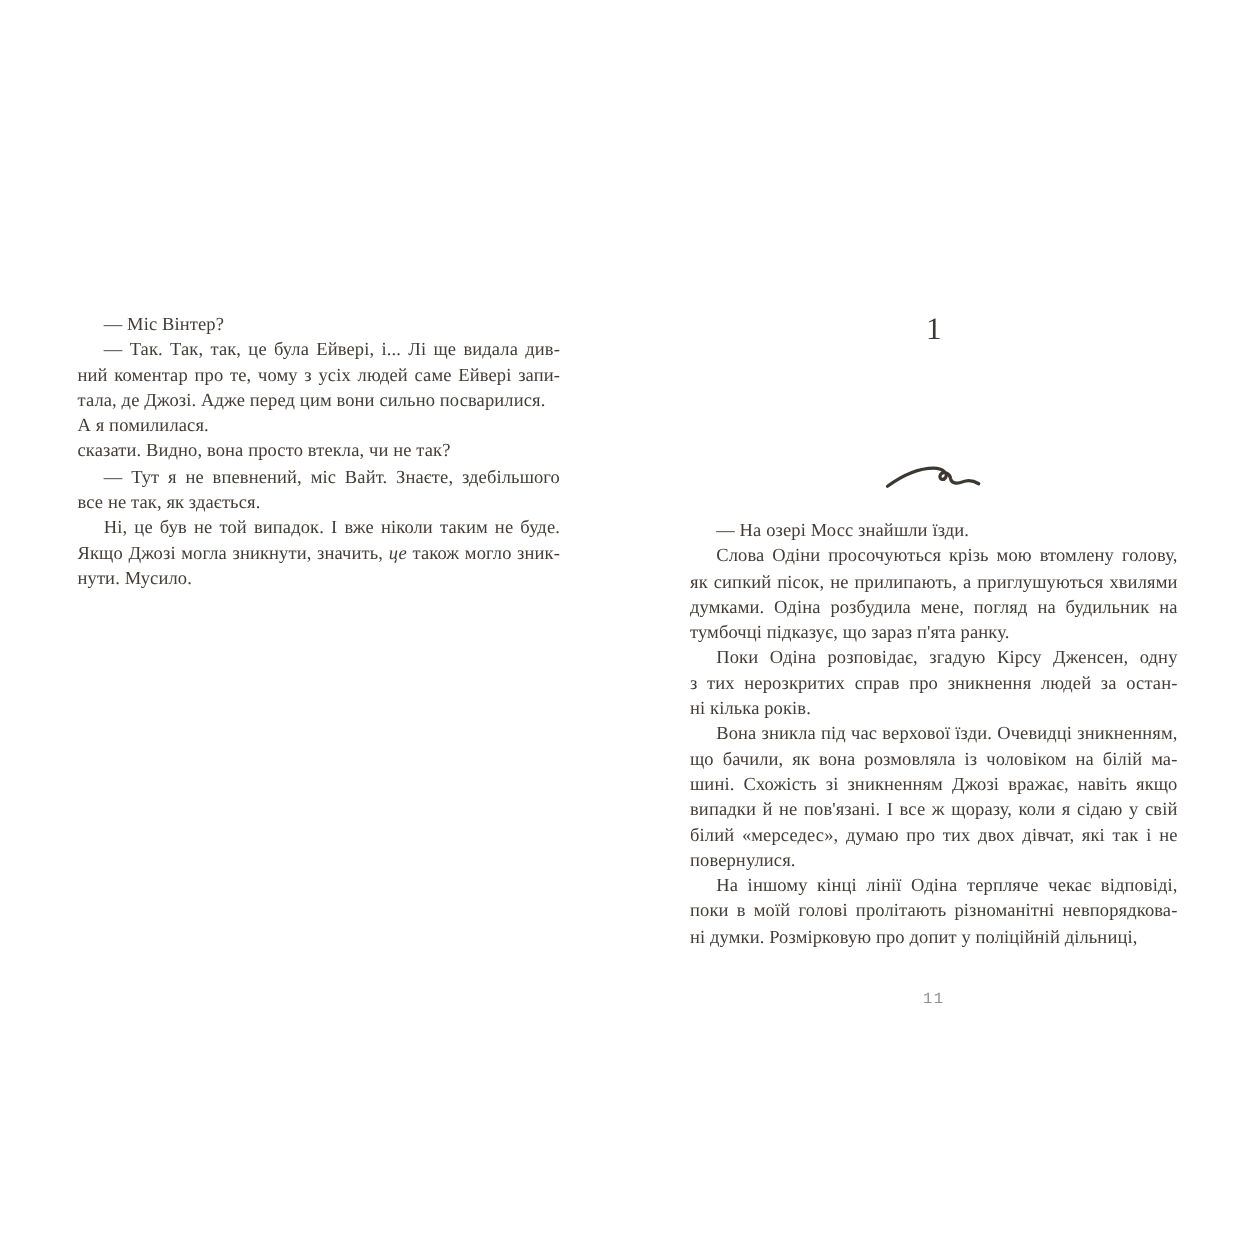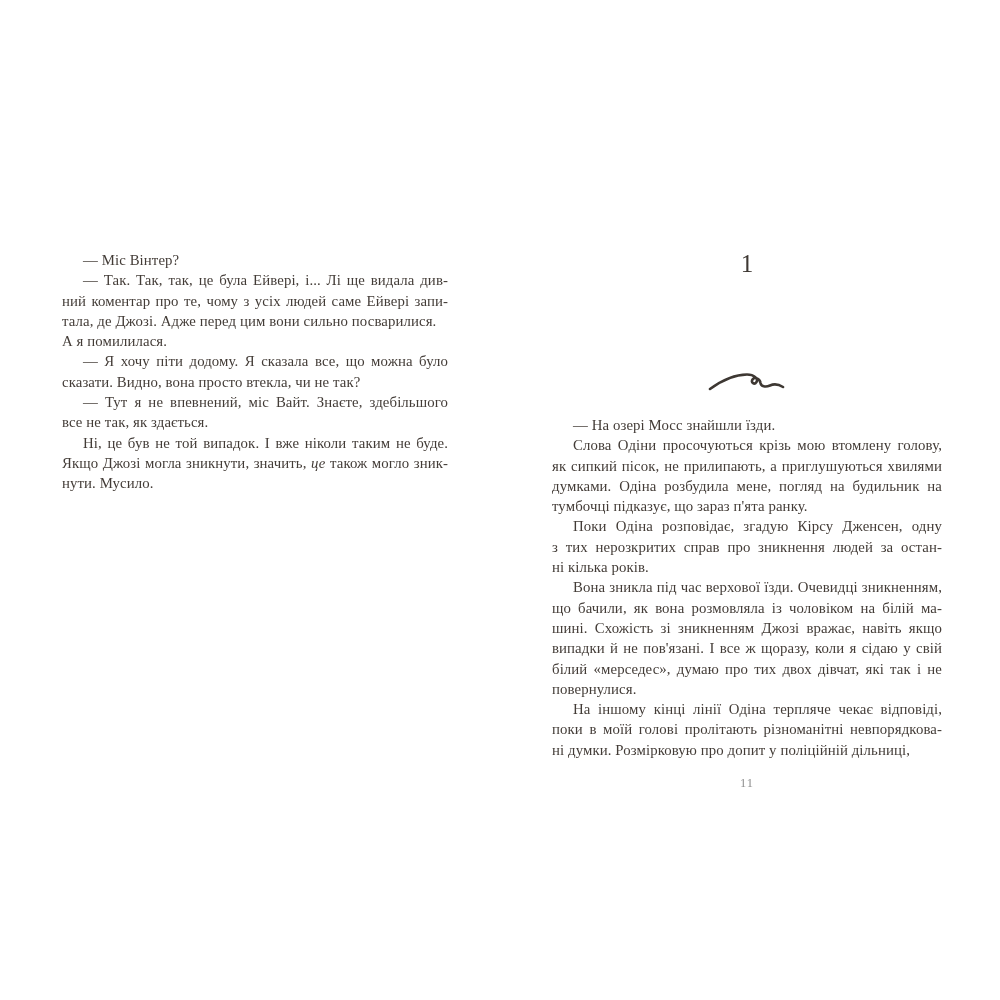--- a/index.html
+++ b/index.html
@@ -66,40 +66,40 @@
     top: 370px;
     width: 390px;
     text-align: center;
   }
   .chapter-ornament svg {
     display: inline-block;
   }
   .page-number {
     position: absolute;
     left: 552px;
-    top: 776px;
+    top: 792px;
     width: 390px;
     text-align: center;
     font-size: 12.5px;
     letter-spacing: 1px;
     color: #8f8f8f;
+    font-family: Liberation Mono, monospace;
   }
 </style>
 </head>
 <body>
 
 <div class="book-spread">
 
   <div class="textblock page-left-text">
       <div class="line first last">— Міс Вінтер?</div>
       <div class="line first">— Так. Так, так, це була Ейвері, і... Лі ще видала див-</div>
       <div class="line">ний коментар про те, чому з усіх людей саме Ейвері запи-</div>
       <div class="line last">тала, де Джозі. Адже перед цим вони сильно посварилися.</div>
       <div class="line last">А я помилилася.</div>
-      <div class="line first">— Я хочу піти додому. Я сказала все, що можна було</div>
       <div class="line last">сказати. Видно, вона просто втекла, чи не так?</div>
       <div class="line first">— Тут я не впевнений, міс Вайт. Знаєте, здебільшого</div>
       <div class="line last">все не так, як здається.</div>
       <div class="line first">Ні, це був не той випадок. І вже ніколи таким не буде.</div>
       <div class="line">Якщо Джозі могла зникнути, значить, <i>це</i> також могло зник-</div>
       <div class="line last">нути. Мусило.</div>
     </div>
 
   <div class="chapter-number">1</div>
 

